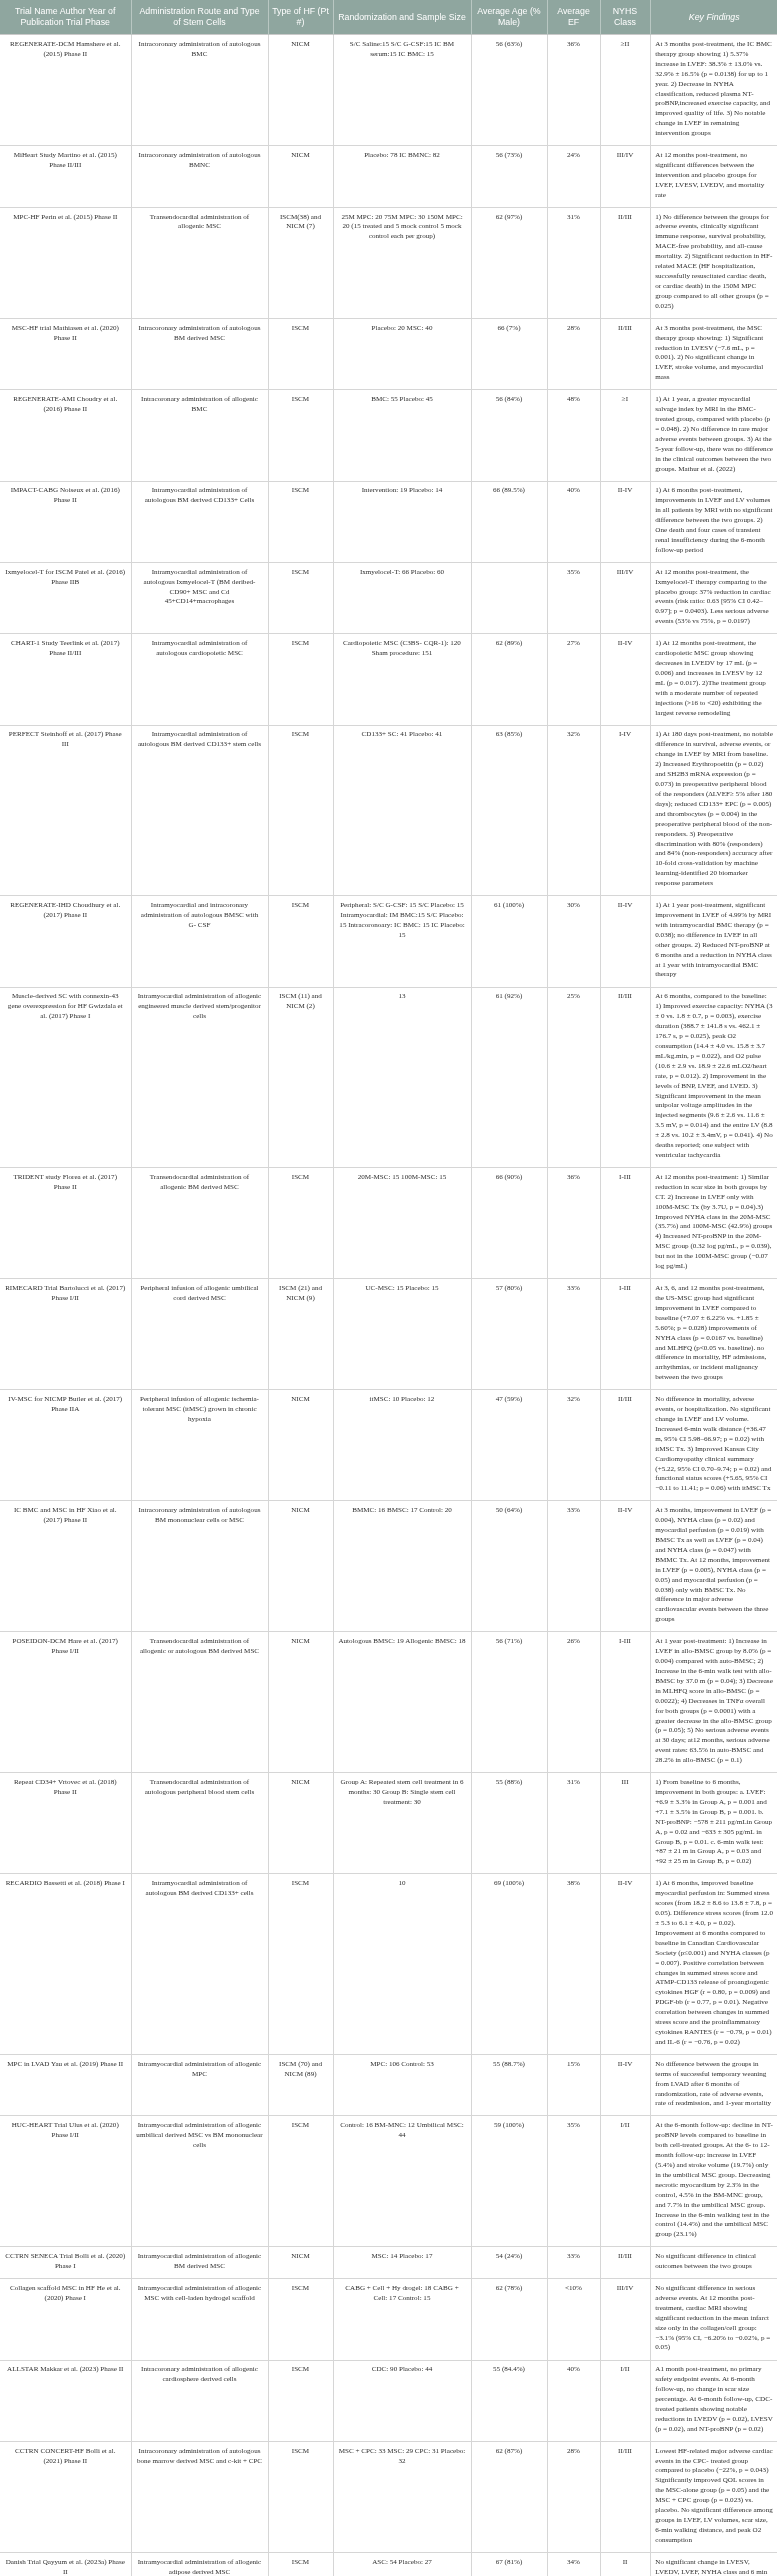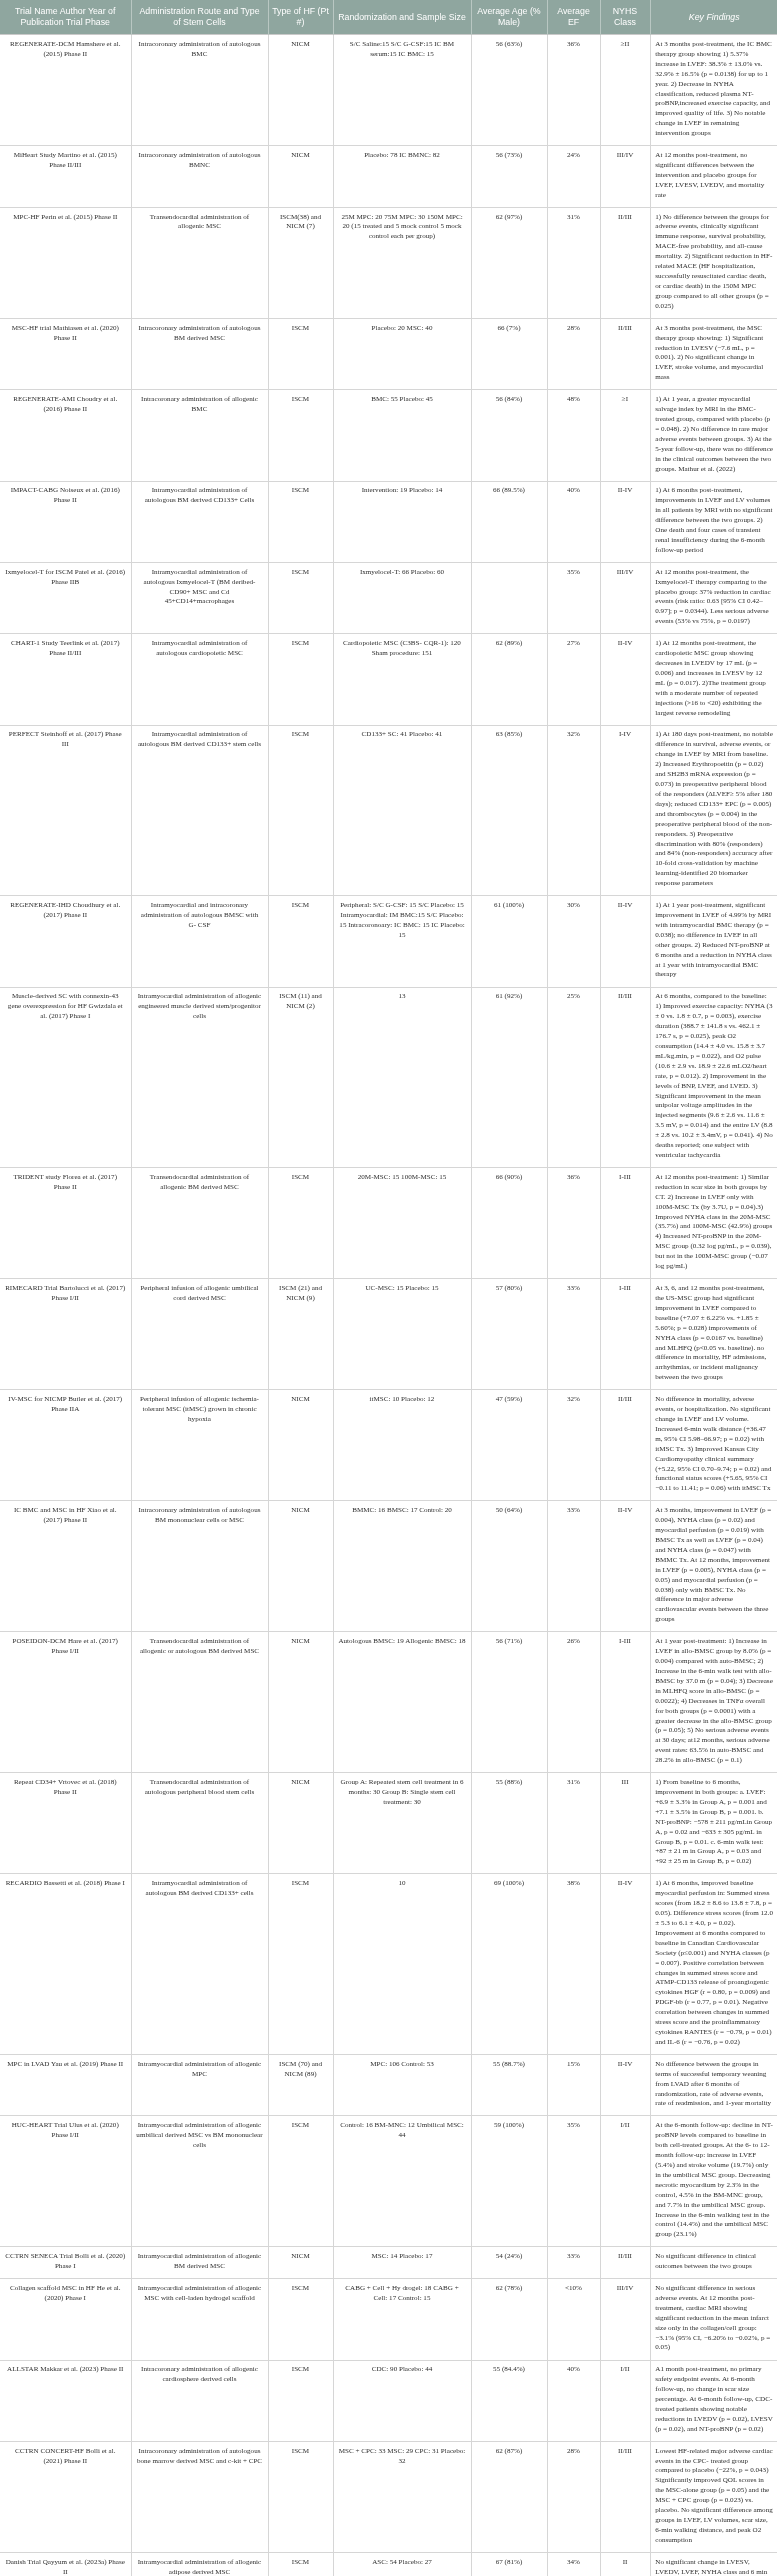--- a/index.html
+++ b/index.html
@@ -123,21 +123,21 @@
           <td class="findings">1) At 6 months post-treatment, improvements in LVEF and LV volumes in all patients by MRI with no significant difference between the two groups. 2) One death and four cases of transient renal insufficiency during the 6-month follow-up period</td>
         </tr>
         <tr>
           <td>Ixmyelocel-T for ISCM Patel et al. (2016) Phase IIB</td>
           <td>Intramyocardial administration of autologous Ixmyelocel-T (BM deribed-CD90+ MSC and Cd 45+CD14+macrophages</td>
           <td>ISCM</td>
           <td>Ixmyelocel-T: 66 Placebo: 60</td>
           <td></td>
           <td>35%</td>
           <td>III/IV</td>
-          <td class="findings">At 12 months post-treatment, the Ixmyelocel-T therapy comparing to the placebo group: 37% reduction in cardiac events (risk ratio: 0.63 [95% CI 0.42–0.97]; p = 0.0344). Less serious adverse events (53% vs 75%, p = 0.0197)</td>
+          <td class="findings">At 12 months post-treatment, the Ixmyelocel-T therapy comparing to the placebo group: 37% reduction in cardiac events (risk ratio: 0.63 [95% CI 0.42–0.97]; p = 0.0403). Less serious adverse events (53% vs 75%, p = 0.0197)</td>
         </tr>
         <tr>
           <td>CHART-1 Study Teerlink et al. (2017) Phase II/III</td>
           <td>Intramyocardial administration of autologous cardiopoietic MSC</td>
           <td>ISCM</td>
           <td>Cardiopoietic MSC (C3BS- CQR-1): 120 Sham procedure: 151</td>
           <td>62 (89%)</td>
           <td>27%</td>
           <td>II-IV</td>
           <td class="findings">1) At 12 months post-treatment, the cardiopoietic MSC group showing decreases in LVEDV by 17 mL (p = 0.006) and increases in LVESV by 12 mL (p = 0.017). 2)The treatment group with a moderate number of repeated injections (&gt;16 to &lt;20) exhibiting the largest reverse remodeling</td>

